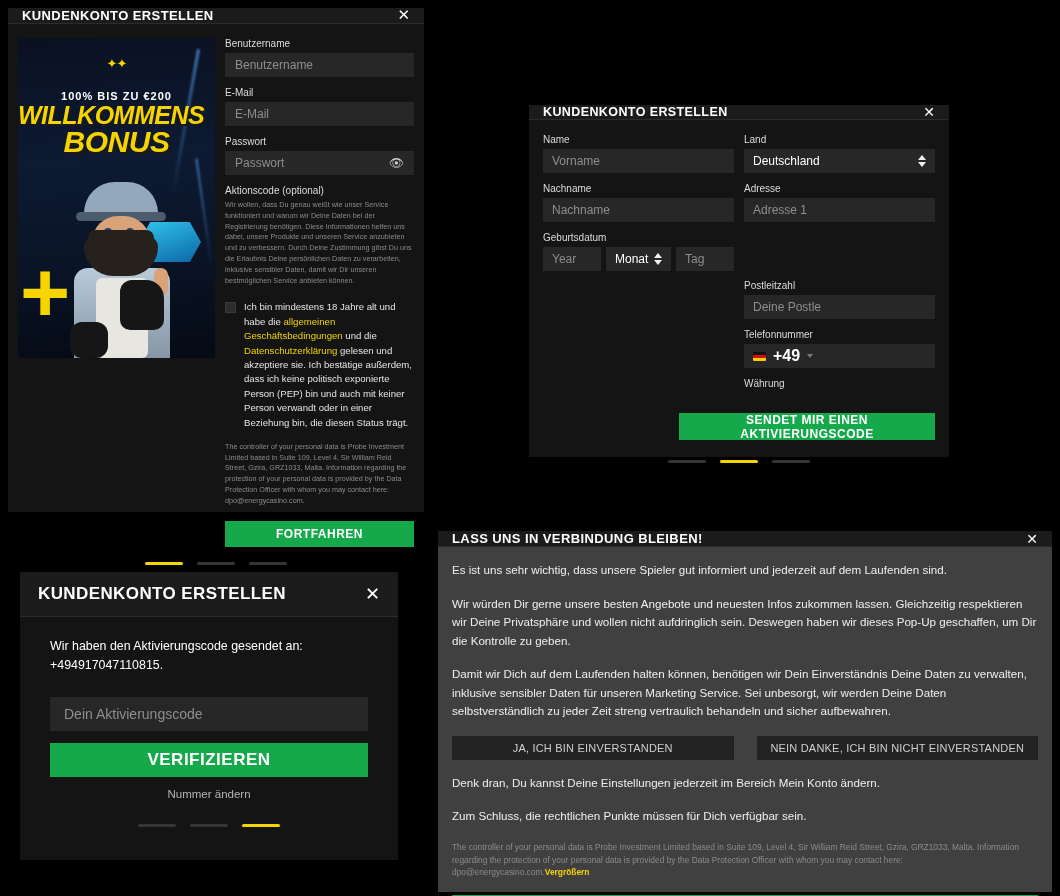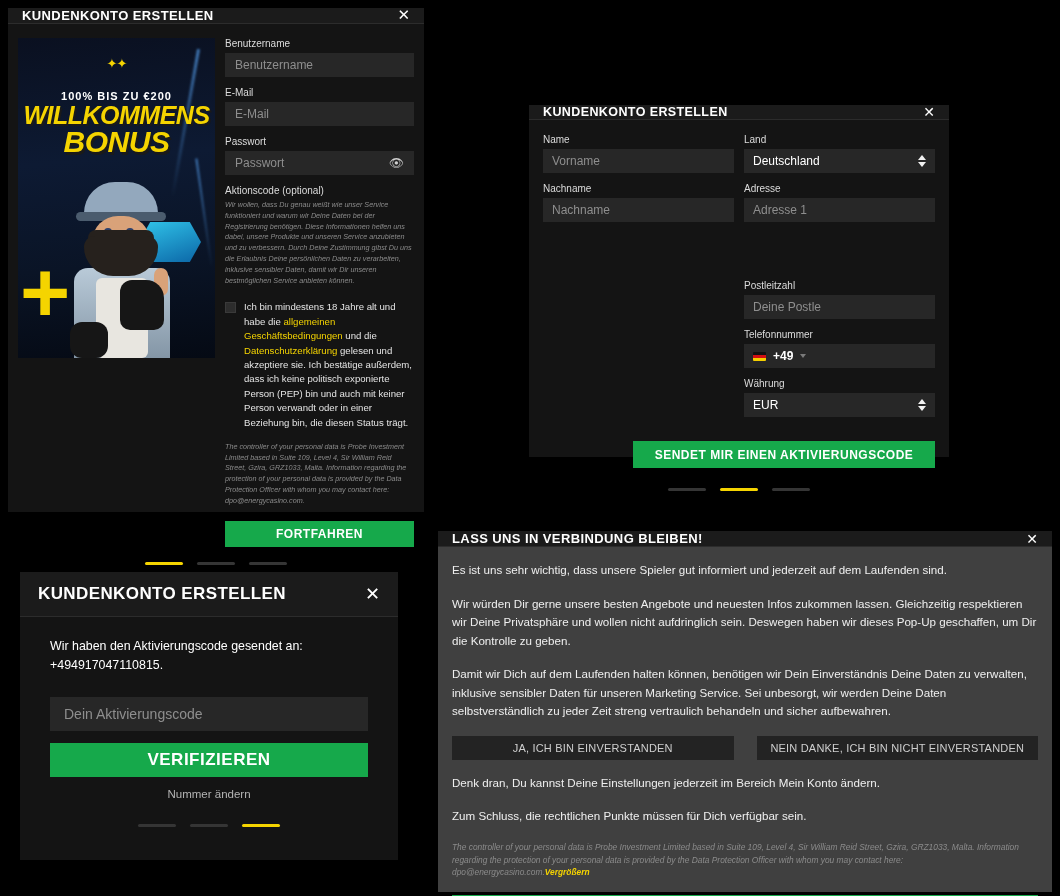--- a/index.html
+++ b/index.html
@@ -52,21 +52,21 @@
     font-weight: bold; text-transform: uppercase; letter-spacing: .5px;
     cursor: pointer; font-family: "Liberation Sans", sans-serif;
     display: flex; align-items: center; justify-content: center;
   }
 
   .pager { display: flex; align-items: center; justify-content: center; gap: 14px; }
   .pager .dash { width: 38px; height: 3px; background: #353535; border-radius: 2px; }
   .pager .dash.active { background: #f5d400; }
 
   .legal {
-    color: #8b8b8b; font-style: italic; line-height: 1.5;
+    color: #8b8b8b; line-height: 1.5;
     font-family: "Liberation Sans", sans-serif;
   }
 
   
   #panel1 { left: 8px; top: 8px; width: 416px; height: 504px; background: #141414; }
   #panel1 .modal-header { height: 40px; }
   #panel1 .modal-title { font-size: 13px; }
   #panel1 .close-x { font-size: 15px; }
   #panel1 .modal-body { display: flex; padding: 14px 10px 0 10px; }
   .promo {
@@ -81,21 +81,21 @@
   .promo .bolt2 { width: 2px; height: 110px; right: 10px; top: 120px; transform: rotate(-8deg); }
   .promo .spark {
     position: absolute; top: 18px; left: 50%; transform: translateX(-50%);
     color: #f5d400; font-size: 13px; letter-spacing: -1px;
   }
   .promo .line1 {
     position: absolute; top: 52px; width: 100%; text-align: center;
     color: #ffffff; font-size: 11px; font-weight: bold; letter-spacing: 1px;
   }
   .promo .line2 {
-    position: absolute; top: 66px; width: 100%; text-align: center;
+    position: absolute; top: 66px; width: 100%; text-align: left;
     color: #f5d400; font-size: 25px; font-weight: bold; letter-spacing: -.5px;
     font-style: italic; line-height: .95; text-shadow: 2px 2px 0 #1a1a1a;
   }
   .promo .line3 {
     position: absolute; top: 90px; width: 100%; text-align: center;
     color: #f5d400; font-size: 30px; font-weight: bold; letter-spacing: -.5px;
     font-style: italic; line-height: .95; text-shadow: 2px 3px 0 #1a1a1a;
   }
   .promo .plus {
     position: absolute; left: 2px; bottom: 36px; color: #f5d400;
@@ -195,23 +195,23 @@
   .dob-row .tf.day { flex: 0 0 58px; }
   .city-row { display: flex; gap: 8px; }
   .city-row .c1 { flex: 1.35; } .city-row .c2 { flex: 1; margin-top: 48px; }
   .phone-box {
     width: 100%; height: 24px; background: #272727; display: flex; align-items: center;
     padding: 0 9px; gap: 7px; cursor: pointer;
   }
   .flag { width: 13px; height: 9px; display: flex; flex-direction: column; border-radius: 1px; overflow: hidden; }
   .flag i { flex: 1; display: block; }
   .flag .f1 { background: #111; } .flag .f2 { background: #d10f12; } .flag .f3 { background: #f5cf00; }
-  .phone-box .code { color: #fff; font-size: 12px; font-weight: bold; }
+  .phone-box .code { color: #fff; font-size: 16px; font-weight: bold; }
   .phone-box .caret { width: 0; height: 0; border-left: 3px solid transparent; border-right: 3px solid transparent; border-top: 4px solid #7a7a7a; }
-  #panel2 .btn-green { width: 302px; height: 27px; font-size: 12px; margin: 14px 0 0 auto; }
+  #panel2 .btn-green { width: 256px; height: 27px; font-size: 12px; margin: 14px 0 0 auto; }
   #panel2 .pager { margin-top: 20px; }
 
   
   #panel3 { left: 20px; top: 572px; width: 378px; height: 288px; background: #141414; }
   #panel3 .modal-header { height: 45px; padding: 0 18px; }
   #panel3 .modal-title { font-size: 17px; }
   #panel3 .close-x { font-size: 18px; }
   #panel3 .modal-body { padding: 20px 30px 0 30px; }
   #panel3 .msg { color: #fff; font-size: 12.4px; line-height: 1.55; }
   #panel3 .tf { height: 34px; padding: 0 14px; font-size: 14px; margin-top: 22px; }
@@ -320,20 +320,34 @@
 
         <div class="col">
           <div class="fg">
             <label class="field-label">Name</label>
             <input class="tf" type="text" placeholder="Vorname" style="">
           </div>
           <div class="fg">
             <label class="field-label">Nachname</label>
             <input class="tf" type="text" placeholder="Nachname" style="">
           </div>
+          <div class="fg">
+            <label class="field-label">Geburtsdatum</label>
+            <div class="dob-row">
+              <input class="tf year" type="text" placeholder="Year" style="">
+              <div class="sel-wrap">
+                <select class="sel"><option>Monat</option></select>
+                <span class="sel-arrows">
+                    <i class="arw up"></i>
+                    <i class="arw dn"></i>
+                  </span>
+              </div>
+              <input class="tf day" type="text" placeholder="Tag" style="">
+            </div>
+          </div>
         </div>
 
         <div class="col">
           <div class="fg">
             <label class="field-label">Land</label>
             <div class="sel-wrap">
               <select class="sel"><option>Deutschland</option></select>
               <span class="sel-arrows">
                   <i class="arw up"></i>
                   <i class="arw dn"></i>
@@ -357,27 +371,20 @@
                   <i class="f1"></i>
                   <i class="f2"></i>
                   <i class="f3"></i>
                 </span>
               <span class="code">+49</span>
               <span class="caret"></span>
             </div>
           </div>
           <div class="fg">
             <label class="field-label">Währung</label>
-            <div class="sel-wrap">
-              <select class="sel"><option>EUR</option></select>
-              <span class="sel-arrows">
-                  <i class="arw up"></i>
-                  <i class="arw dn"></i>
-                </span>
-            </div>
           </div>
         </div>
       </div>
 
       <button class="btn-green">SENDET MIR EINEN AKTIVIERUNGSCODE</button>
 
       <div class="pager">
         <span class="dash"></span>
         <span class="dash active"></span>
         <span class="dash"></span>

